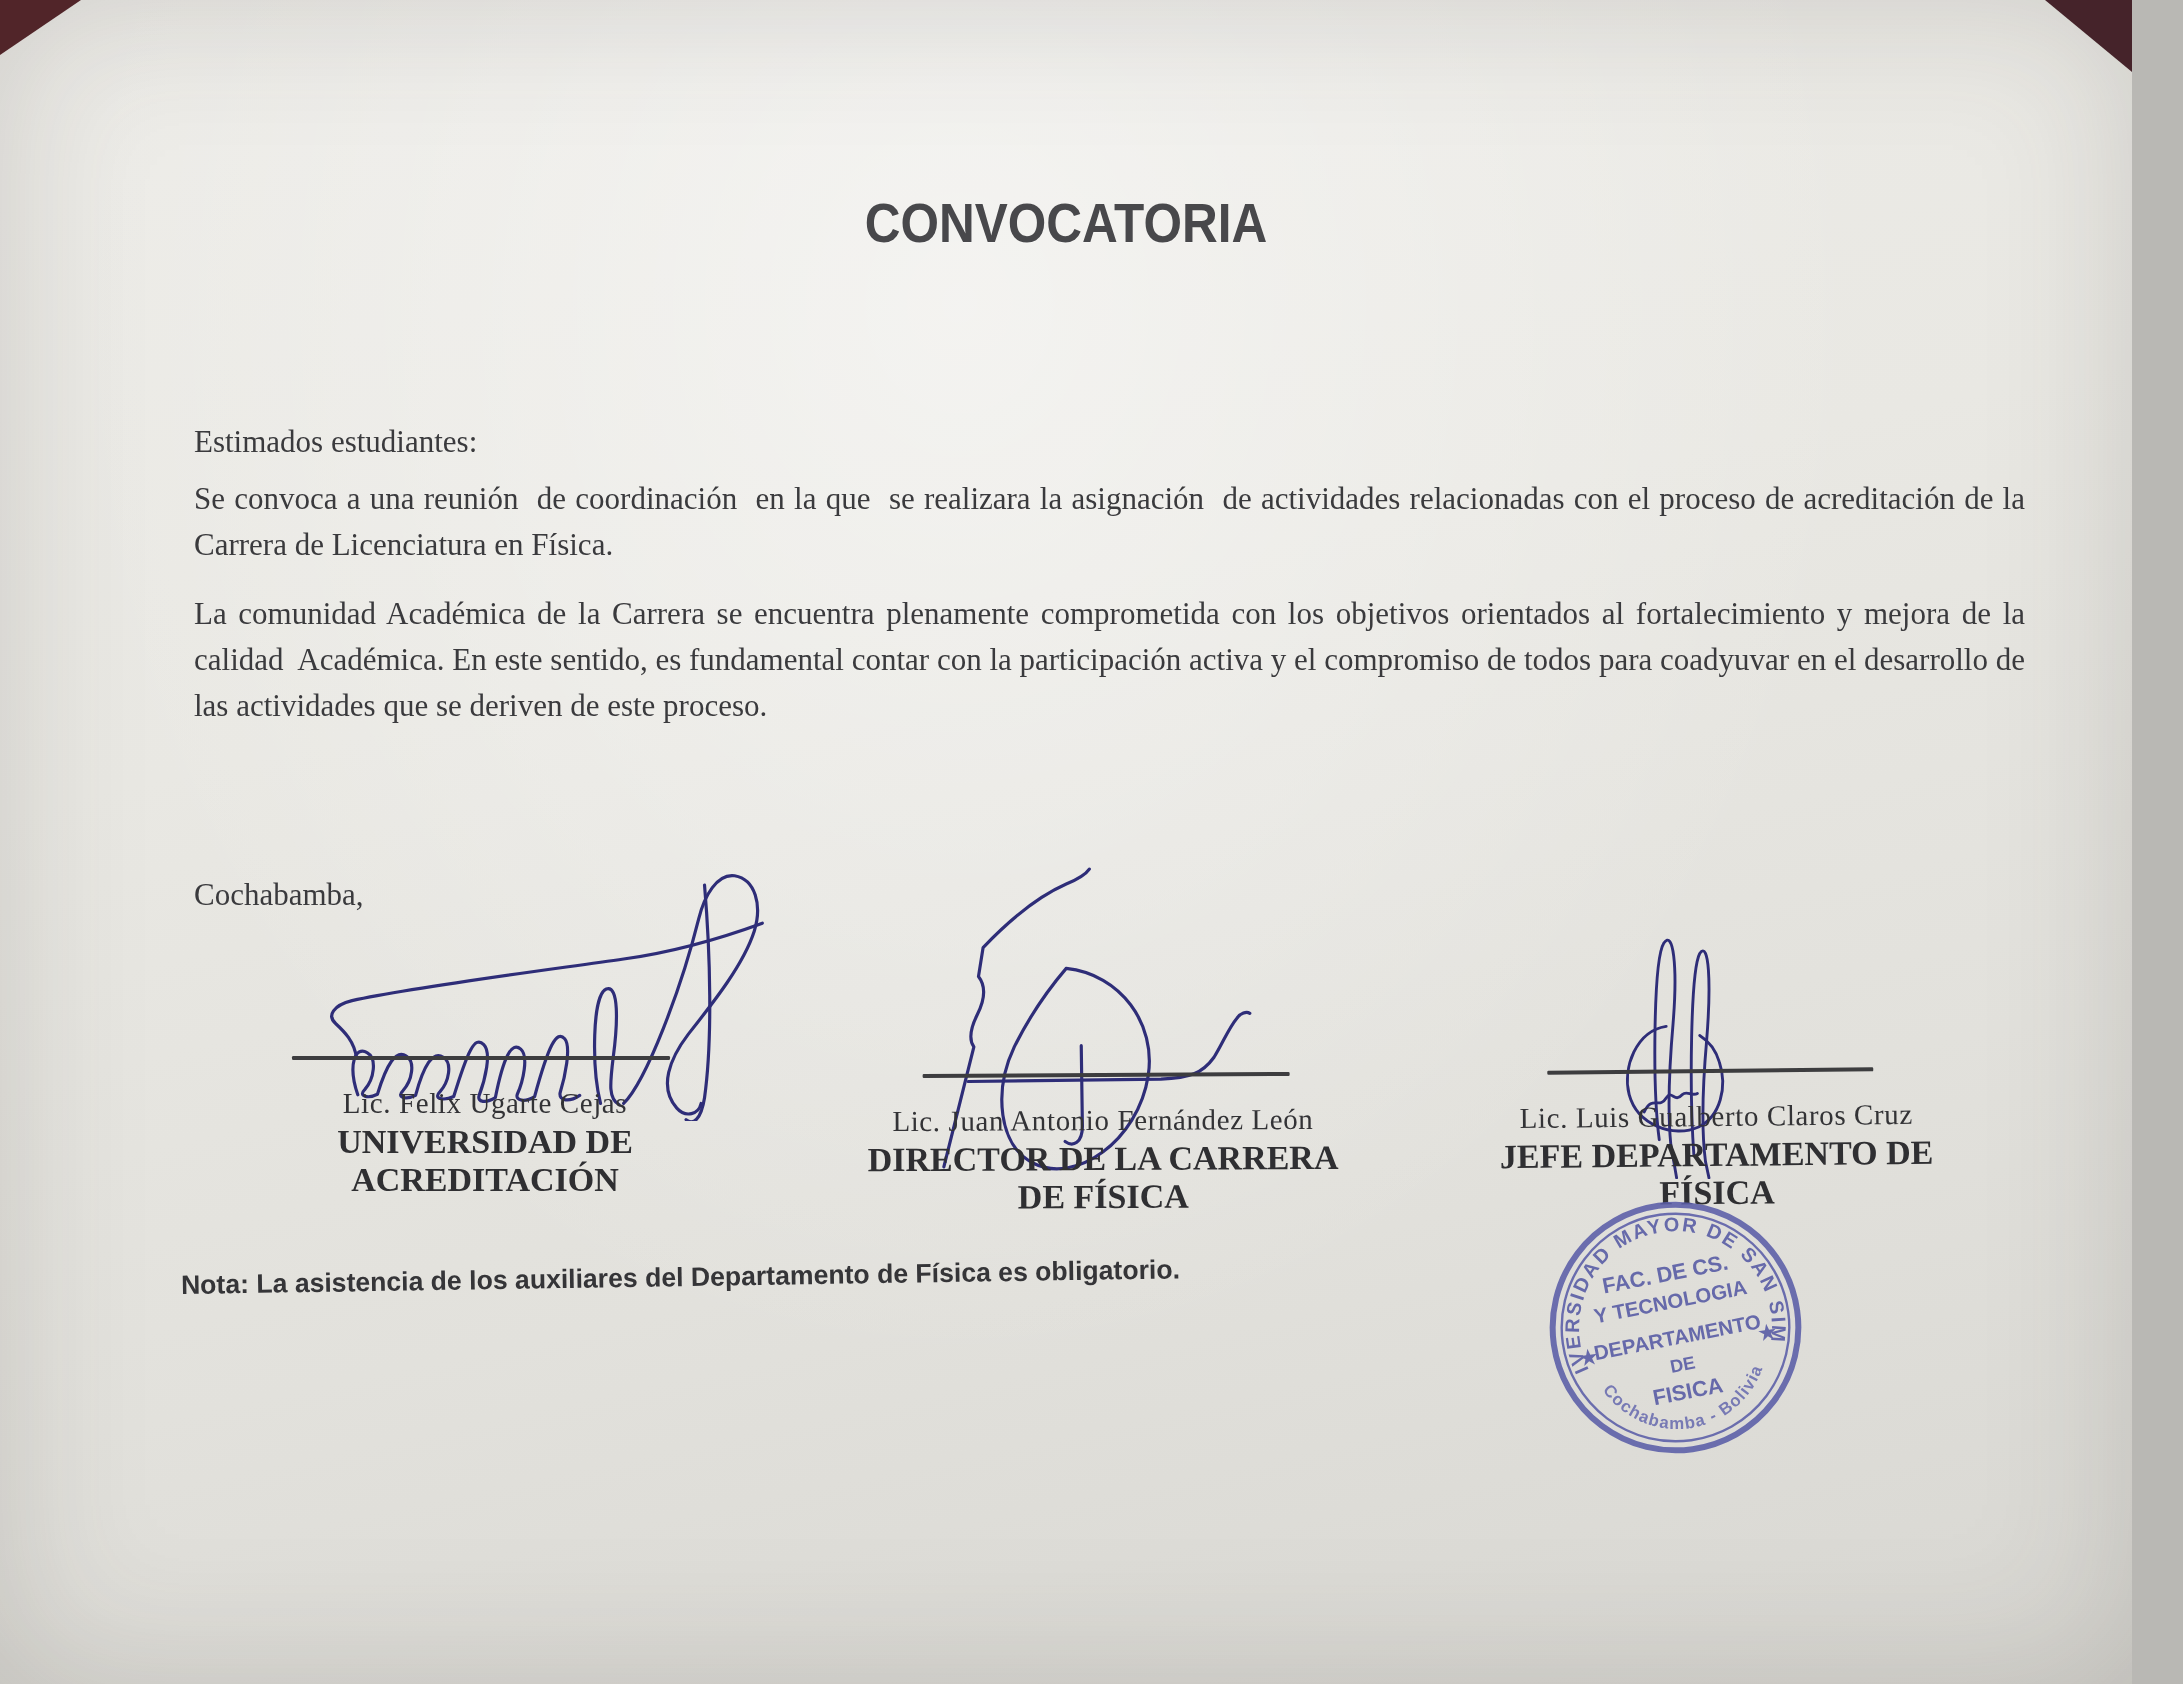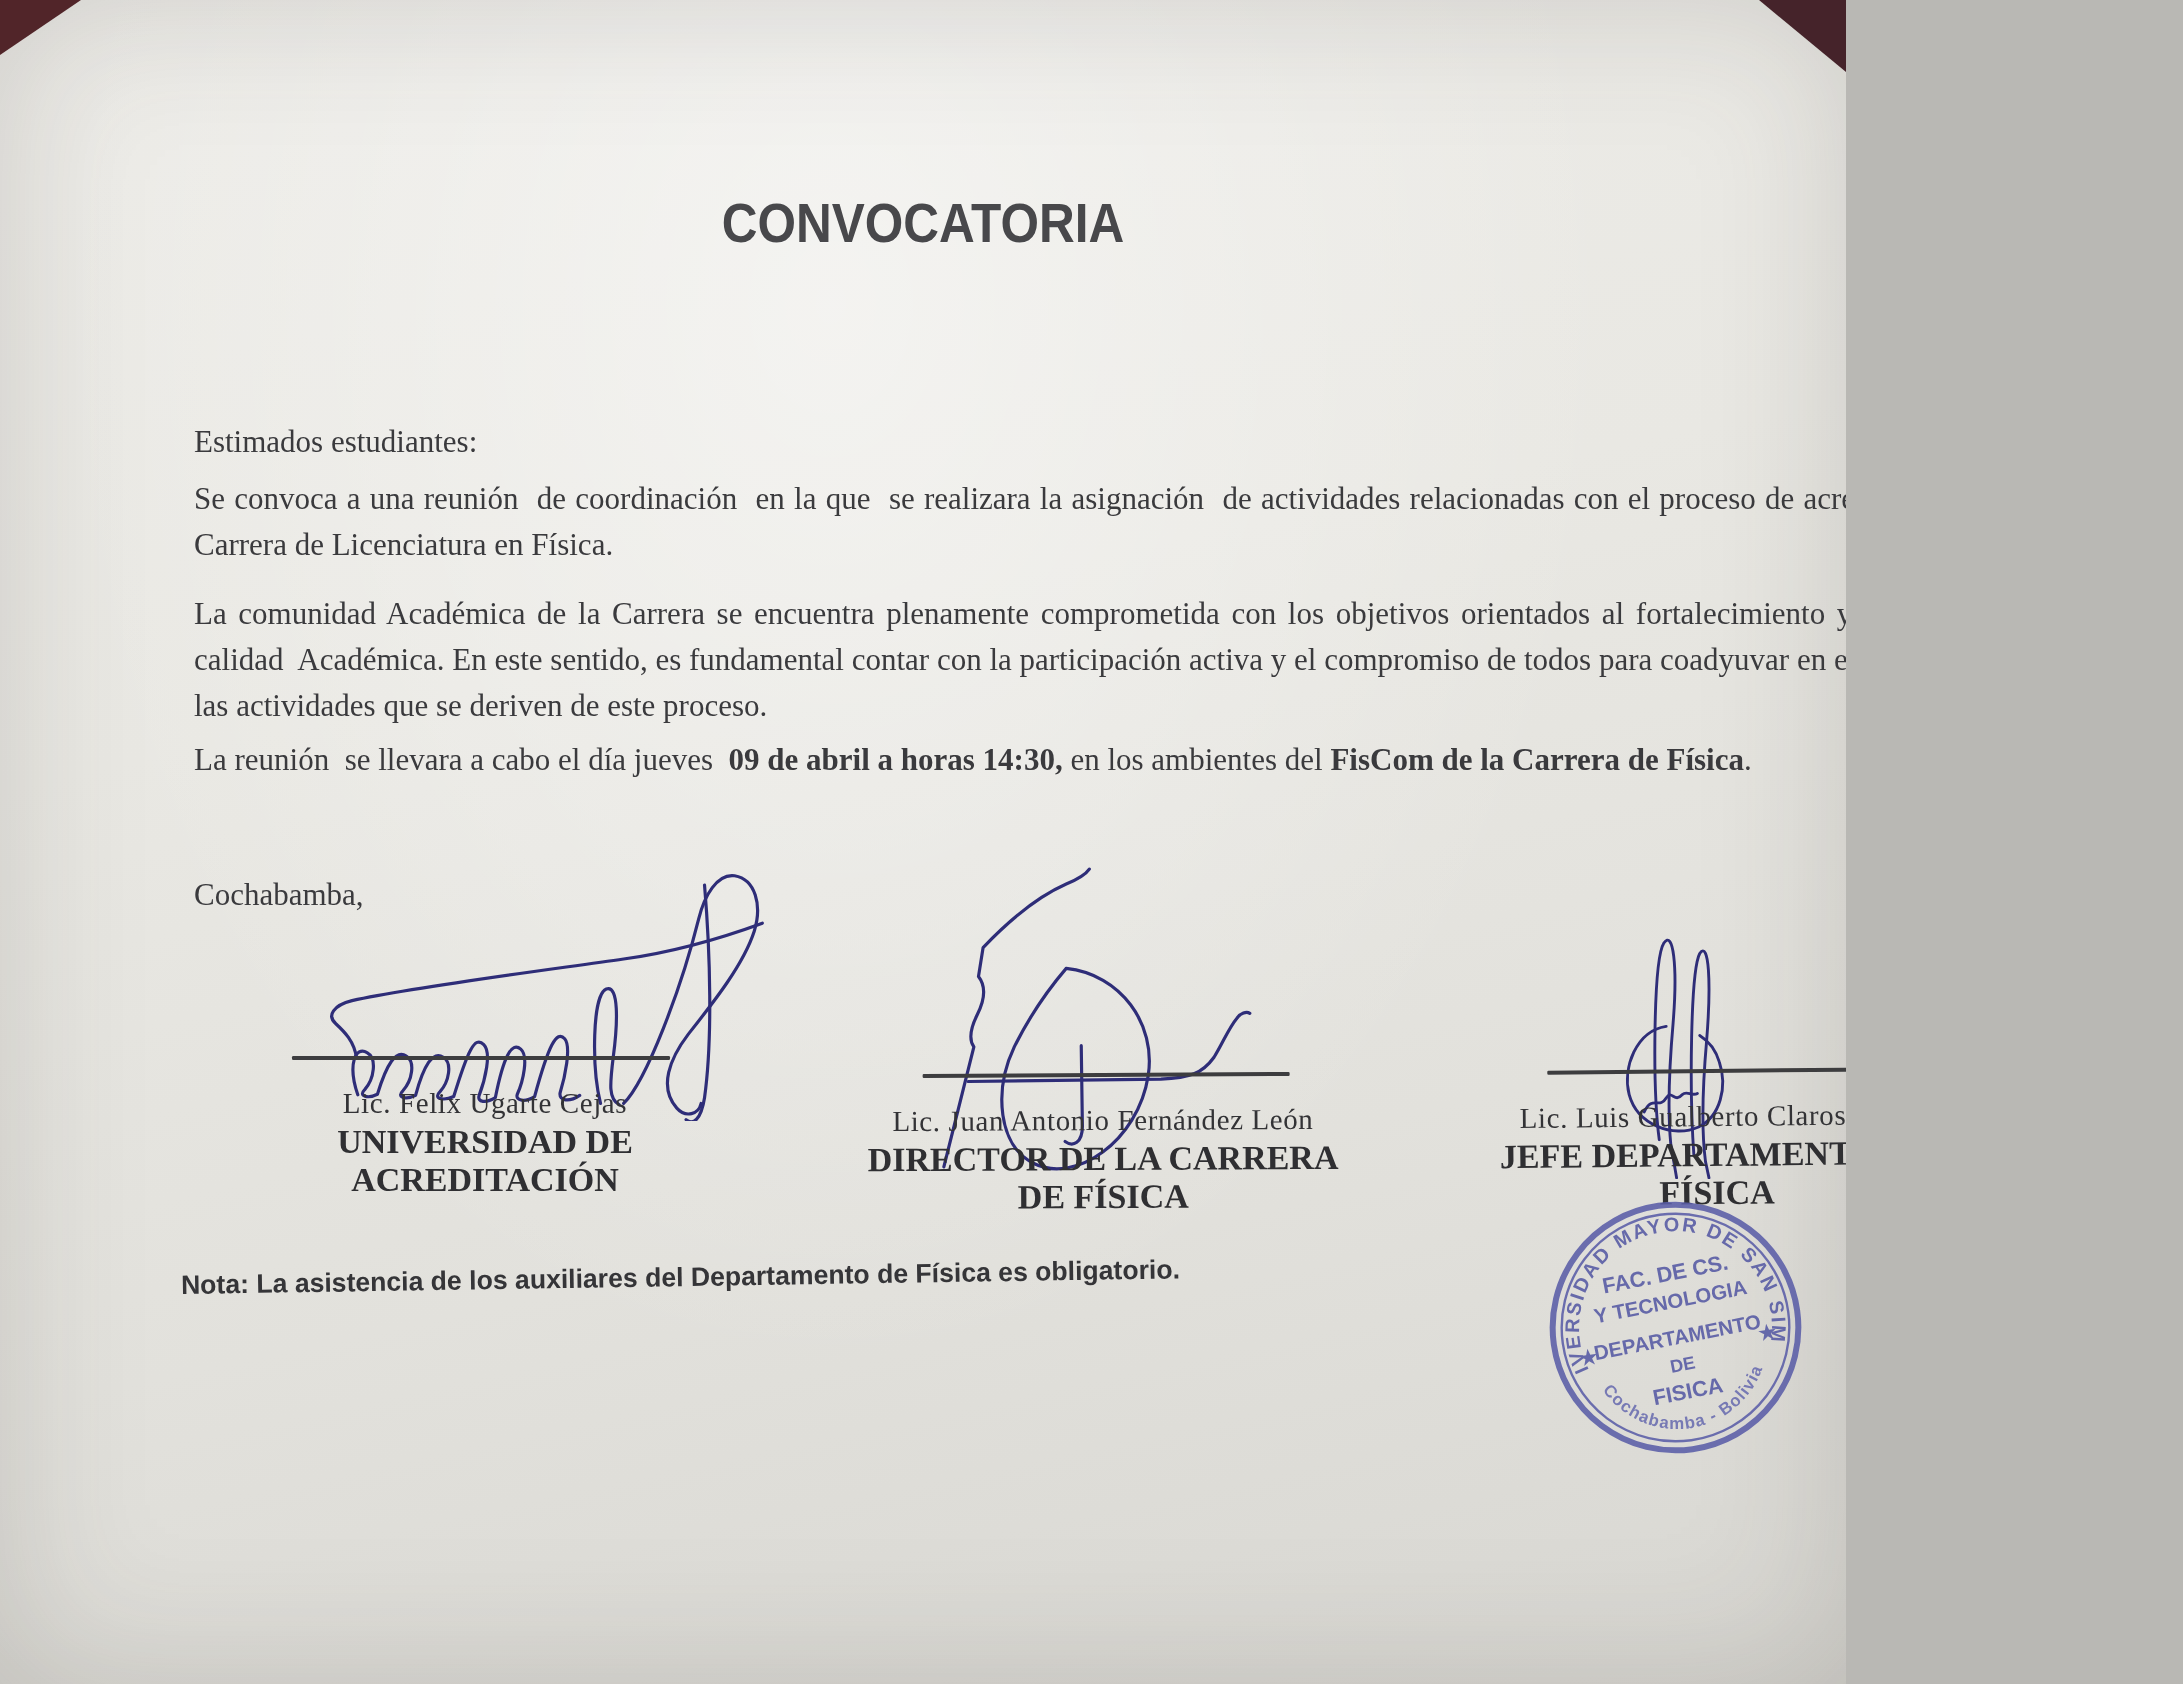--- a/index.html
+++ b/index.html
@@ -1,18 +1,18 @@
 <!DOCTYPE html>
 <html style="font-size:9.2px"><head>
 <meta charset="utf-8">
 <style>
   html, body { margin: 0; padding: 0; background: #b9b8b4; }
   .page {
     position: relative;
-    width: 1846px;
+    width: 2132px;
     height: 1684px;
     overflow: hidden;
     background:
       radial-gradient(ellipse at 45% 18%, rgba(255,255,255,0.45), rgba(255,255,255,0) 55%),
       linear-gradient(168deg, #edecE8 0%, #e9e8e3 38%, #e2e1dc 68%, #d8d7d2 100%);
     box-shadow: inset 0 0 150px rgba(60,58,52,0.18);
     font-family: "Liberation Serif", serif;
     color: #38383b;
   }
   .corner { position: absolute; }
@@ -89,21 +89,20 @@
   <div class="corner corner-tr"></div>
 
   <h1 class="title">CONVOCATORIA</h1>
 
   <p class="bodytext salutation">Estimados estudiantes:</p>
 
   <p class="bodytext just p1">Se convoca a una reunión  de coordinación  en la que  se realizara la asignación  de actividades relacionadas con el proceso de acreditación de la Carrera de Licenciatura en Física.</p>
 
   <p class="bodytext just p2">La comunidad Académica de la Carrera se encuentra plenamente comprometida con los objetivos orientados al fortalecimiento y mejora de la calidad  Académica. En este sentido, es fundamental contar con la participación activa y el compromiso de todos para coadyuvar en el desarrollo de las actividades que se deriven de este proceso.</p>
 
-  <p class="bodytext p3"><span>La reunión  se llevara a cabo el día jueves  </span><strong>09 de abril a horas 14:30,</strong><span> en los ambientes del </span><strong>FisCom de la Carrera de Física</strong><span>.</span></p>
 
 
   <p class="bodytext closing">Cochabamba,</p>
 
   <svg class="sig-ink ink1" width="497" height="272" viewBox="0 0 860 470">
     <g fill="none" stroke="#2e2d78" stroke-width="5.5" stroke-linecap="round" stroke-linejoin="round">
       <path d="M 800 128 C 740 150 660 176 560 190 C 420 210 200 238 90 262 C 58 270 46 288 62 302 C 76 315 94 332 98 362"></path>
       <path d="M 100 425 C 82 372 96 340 116 352 C 134 362 128 398 112 416 C 100 428 118 432 134 424 C 150 372 166 346 184 358 C 200 368 194 400 178 418 C 166 430 184 434 200 426 C 214 374 230 348 248 360 C 264 370 258 402 242 420 C 230 432 248 436 266 428 C 290 350 302 322 318 338 C 332 352 320 400 310 426 C 306 438 322 440 338 430 C 352 360 366 332 382 346 C 396 358 386 402 376 424 C 372 436 390 438 406 428 C 430 340 444 312 458 328 C 470 342 458 396 450 422 C 448 436 466 438 484 426"></path>
       <path d="M 520 440 C 505 380 505 252 530 242 C 552 234 550 300 542 360 C 536 408 534 432 552 442"></path>
       <path d="M 560 440 C 600 400 660 240 690 120 C 700 80 722 42 752 46 C 788 52 800 97 786 142 C 768 198 718 262 672 320 C 640 362 620 412 652 448 C 668 466 690 458 694 440"></path>

